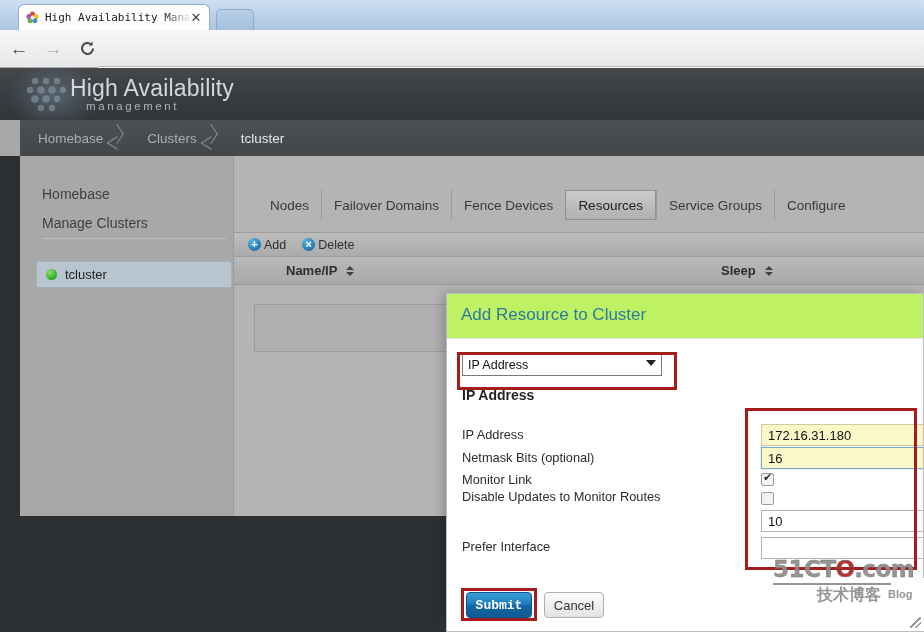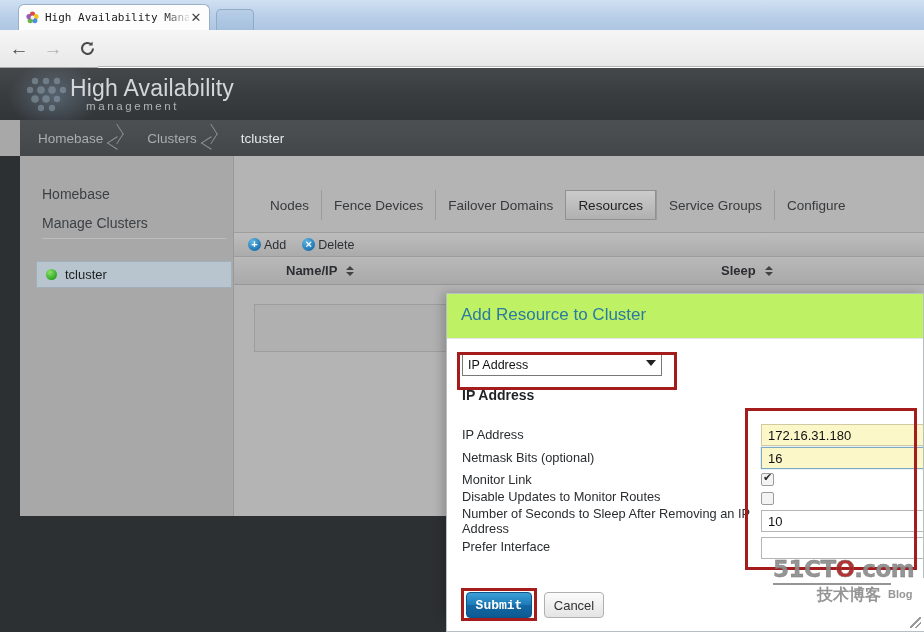--- a/index.html
+++ b/index.html
@@ -440,22 +440,22 @@
       <div class="cluster-item">
         <span class="status-dot"></span>
         <span class="cluster-name">tcluster</span>
       </div>
     </div>
 
     <div class="content-panel">
 
       <div class="tabbar">
         <div class="tabitem">Nodes</div>
+        <div class="tabitem">Failover Domains</div>
         <div class="tabitem">Fence Devices</div>
-        <div class="tabitem">Failover Domains</div>
         <div class="tabitem active">Resources</div>
         <div class="tabitem">Service Groups</div>
         <div class="tabitem">Configure</div>
       </div>
 
       <div class="toolbar">
         <div class="tool-btn">
           <span class="circ-icon">+</span>
           <span>Add</span>
         </div>
@@ -491,21 +491,20 @@
       <span>IP Address</span>
       <span class="select-caret"></span>
     </div>
 
     <div class="section-title">IP Address</div>
 
     <div class="form-label" style="top:133px">IP Address</div>
     <div class="form-label" style="top:156px">Netmask Bits (optional)</div>
     <div class="form-label" style="top:178px">Monitor Link</div>
     <div class="form-label" style="top:195px">Disable Updates to Monitor Routes</div>
-    <div class="form-label" style="top:212px; width:295px">Number of Seconds to Sleep After Removing an IP Address</div>
     <div class="form-label" style="top:245px">Prefer Interface</div>
 
     <div class="form-input autofill" style="top:130px">172.16.31.180</div>
     <div class="form-input autofill focused" style="top:153px">16</div>
     <div class="cbox checked" style="top:179px"></div>
     <div class="cbox" style="top:198px"></div>
     <div class="form-input" style="top:216px">10</div>
     <div class="form-input" style="top:243px"></div>
   </div>
 

